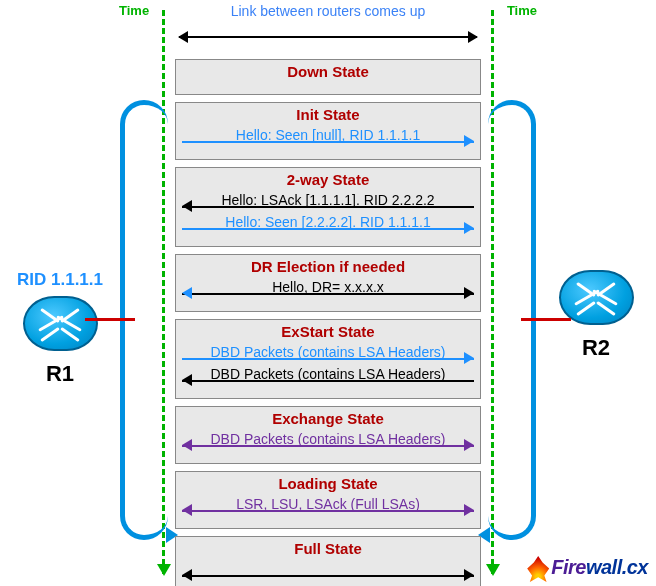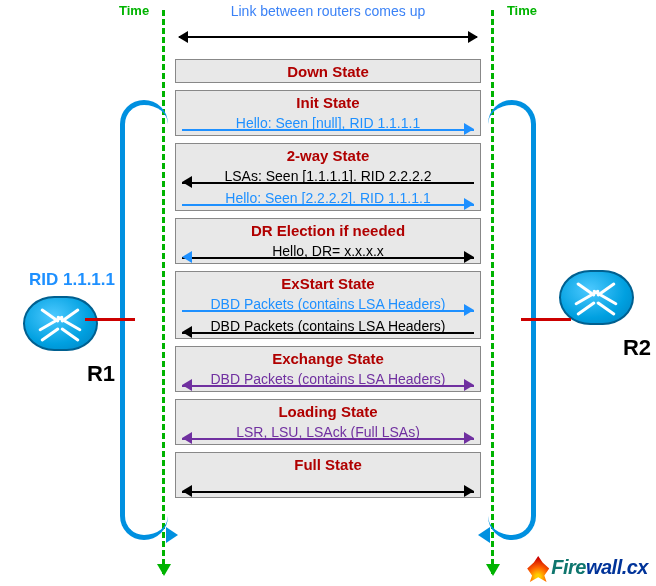--- a/index.html
+++ b/index.html
@@ -1,19 +1,19 @@
 <!DOCTYPE html>
 <html><head>
 <meta charset="utf-8">
 <style>
   * { box-sizing: border-box; margin: 0; padding: 0; }
   body { width: 656px; height: 586px; background: #fff; font-family: Arial, sans-serif; position: relative; overflow: hidden; }
   
   
-  .router-col { position: absolute; top: 270px; width: 110px; text-align: right; }
+  .router-col { position: absolute; top: 270px; width: 110px; text-align: center; }
   .router-col.left { left: 5px; }
   .router-col.right { right: 5px; }
   .rid-label { color: #1e90ff; font-size: 17px; font-weight: bold; margin-bottom: 6px; display: block; }
   .router { width: 75px; height: 55px; margin: 0 auto; position: relative; }
   .router-body { position: absolute; inset: 0; background: radial-gradient(ellipse at 40% 35%, #4dc9ff 0%, #00a0e0 60%, #0080c0 100%); border: 2px solid #006090; border-radius: 50% / 60%; }
   .router-body::before, .router-body::after { content: ""; position: absolute; background: #fff; height: 3px; width: 28px; top: 48%; border-radius: 2px; }
   .router-body::before { left: 18%; transform: rotate(-30deg); }
   .router-body::after { right: 18%; transform: rotate(30deg); }
   .router .arrows { position: absolute; inset: 0; }
   .router .arrows span { position: absolute; width: 22px; height: 3px; background: #fff; border-radius: 2px; }
@@ -47,21 +47,21 @@
   
   
   .center { position: absolute; left: 175px; right: 175px; top: 25px; }
   .linkup-row { display: flex; align-items: center; justify-content: center; margin-bottom: 10px; height: 24px; position: relative; }
   .dbl-arrow { position: relative; height: 2px; background: #000; flex: 1; margin: 0 4px; }
   .dbl-arrow::before, .dbl-arrow::after { content: ""; position: absolute; top: -5px; width: 0; height: 0; border-top: 6px solid transparent; border-bottom: 6px solid transparent; }
   .dbl-arrow::before { left: -1px; border-right: 10px solid #000; }
   .dbl-arrow::after { right: -1px; border-left: 10px solid #000; }
   .linkup-text { position: absolute; top: -22px; left: 0; right: 0; text-align: center; font-size: 14px; color: #3b82f6; }
   
-  .state-box { background: #e8e8e8; border: 1px solid #888; padding: 3px 6px 0; margin-bottom: 7px; text-align: center; }
+  .state-box { background: #e8e8e8; border: 1px solid #888; padding: 3px 6px 12px; margin-bottom: 7px; text-align: center; }
   .state-title { color: #b00000; font-weight: bold; font-size: 15px; margin-bottom: 2px; display: block; }
   .msg { position: relative; height: 20px; margin: 2px 0; display: flex; align-items: center; }
   .msg .line { position: absolute; left: 0; right: 0; height: 2px; top: 50%; margin-top: 6px; }
   .msg .line.black { background: #000; }
   .msg .line.blue { background: #1e90ff; }
   .msg .line.purple { background: #7030a0; }
   .msg .head { position: absolute; top: 50%; width: 0; height: 0; border-top: 6px solid transparent; border-bottom: 6px solid transparent; }
   .msg .head.right { right: 0; }
   .msg .head.left { left: 0; }
   .msg .head.black.right { border-left: 10px solid #000; }
@@ -73,21 +73,21 @@
   .msg-text { position: relative; margin: 0 auto; font-size: 14px; z-index: 2; padding: 0 4px; }
   .msg-text.blue { color: #1e90ff; }
   .msg-text.black { color: #000; }
   .msg-text.purple { color: #7030a0; }
   .msg-text.underline { text-decoration: underline; }
   
   .msg.double .head.left { border-right-width: 10px; border-right-style: solid; }
   .msg.double .head.right { border-left-width: 10px; border-left-style: solid; }
   
   .watermark { position: absolute; bottom: 4px; right: 8px; font-weight: bold; font-size: 20px; font-style: italic; letter-spacing: -0.5px; }
-  .watermark .fire { color: #0f766e; }
+  .watermark .fire { color: #4c1d95; }
   .watermark .wall { color: #003399; }
   .watermark .flame { display: inline-block; width: 22px; height: 26px; position: relative; vertical-align: middle; margin-right: 2px; }
   .watermark .flame::before { content: ""; position: absolute; inset: 0; background: radial-gradient(circle at 50% 80%, #ffcc00 10%, #ff6600 40%, #cc0000 80%); clip-path: polygon(50% 0%, 70% 25%, 100% 48%, 78% 75%, 88% 100%, 50% 82%, 12% 100%, 22% 75%, 0% 48%, 30% 25%); }
 </style>
 </head>
 <body>
 
 <span class="time-label left">Time</span>
 <span class="time-label right">Time</span>
 
@@ -152,21 +152,21 @@
         <div class="head blue right"></div>
       <span class="msg-text blue">Hello: Seen [null], RID 1.1.1.1</span>
     </div>
   </div>
 
   <div class="state-box">
     <span class="state-title">2-way State</span>
     <div class="msg">
       <div class="line black"></div>
         <div class="head black left"></div>
-      <span class="msg-text black">LSAs: Seen [1.1.1.1]. RID 2.2.2.2</span>
+      <span class="msg-text black">Hello: LSAck [1.1.1.1]. RID 2.2.2.2</span>
     </div>
     <div class="msg">
       <div class="line blue"></div>
         <div class="head blue right"></div>
       <span class="msg-text blue underline">Hello: Seen [2.2.2.2]. RID 1.1.1.1</span>
     </div>
   </div>
 
   <div class="state-box">
     <span class="state-title">DR Election if needed</span>

